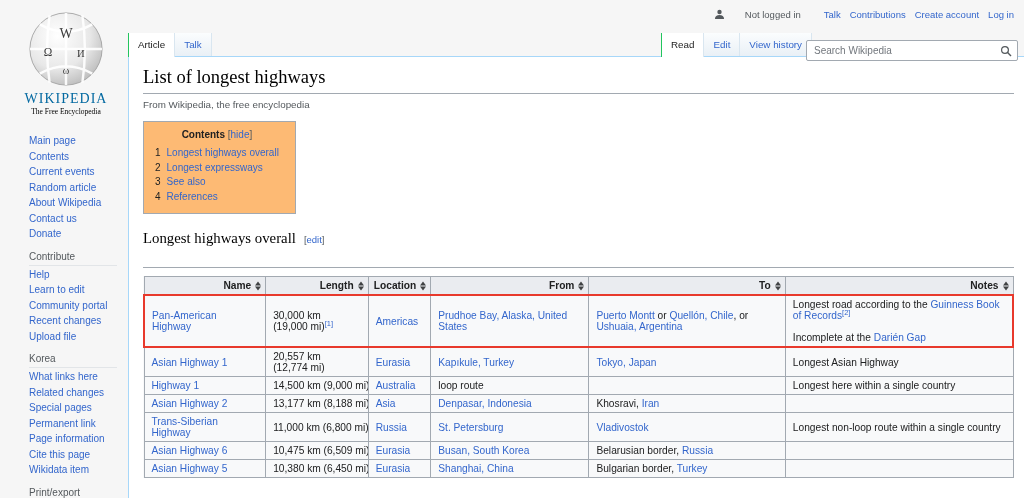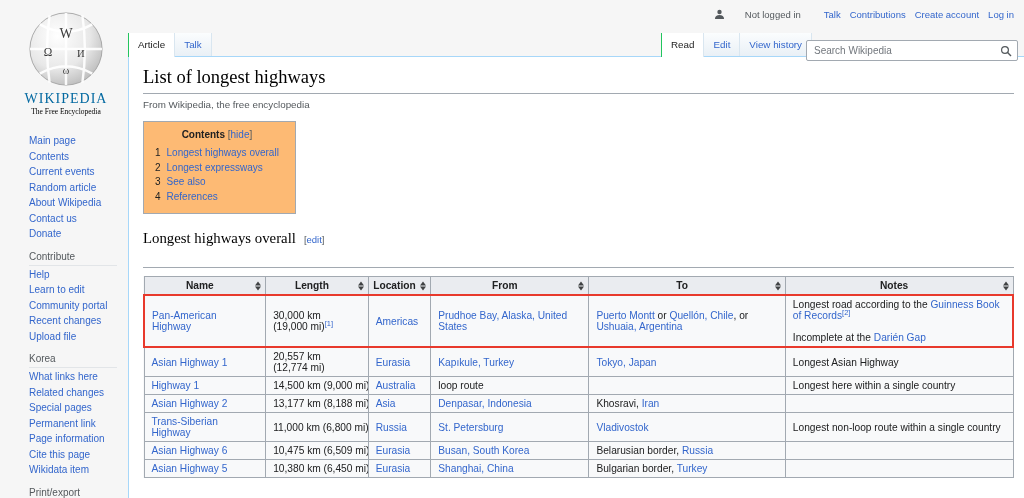--- a/index.html
+++ b/index.html
@@ -69,21 +69,21 @@
   h2.section-h{font-family:"Liberation Serif","DejaVu Serif",serif;font-weight:normal;
        font-size:14.8px;color:#000;margin:16px 0 0 0;padding-bottom:20px;
        border-bottom:1px solid #a2a9b1;}
   .editsection{font-family:"Liberation Sans",sans-serif;font-size:9.5px;margin-left:8px;}
   .editsection a{color:var(--link);text-decoration:none;}
 
   
   table.wikitable{width:100%;border-collapse:collapse;margin-top:8px;font-size:10.2px;
        background:#f8f9fa;color:#202122;table-layout:fixed;}
   table.wikitable th{background:var(--thbg);border:1px solid var(--tborder);font-weight:bold;
-       text-align:center;padding:3px 14px 3px 4px;position:relative;cursor:pointer;}
+       text-align:right;padding:3px 14px 3px 4px;position:relative;cursor:pointer;}
   table.wikitable td{border:1px solid var(--tborder);padding:3px 7px;vertical-align:middle;
        overflow:hidden;}
   td.len{white-space:nowrap;}
   a.wlink{color:var(--link);text-decoration:none;}
   sup{font-size:7.5px;line-height:0;vertical-align:super;}
   .cellp{margin:0;}
   .cellp + .cellp{margin-top:11px;}
   .sort-icon{position:absolute;right:4px;top:50%;transform:translateY(-50%);
        display:flex;flex-direction:column;align-items:center;gap:1px;}
   .sort-icon .up{width:0;height:0;border-left:3px solid transparent;

